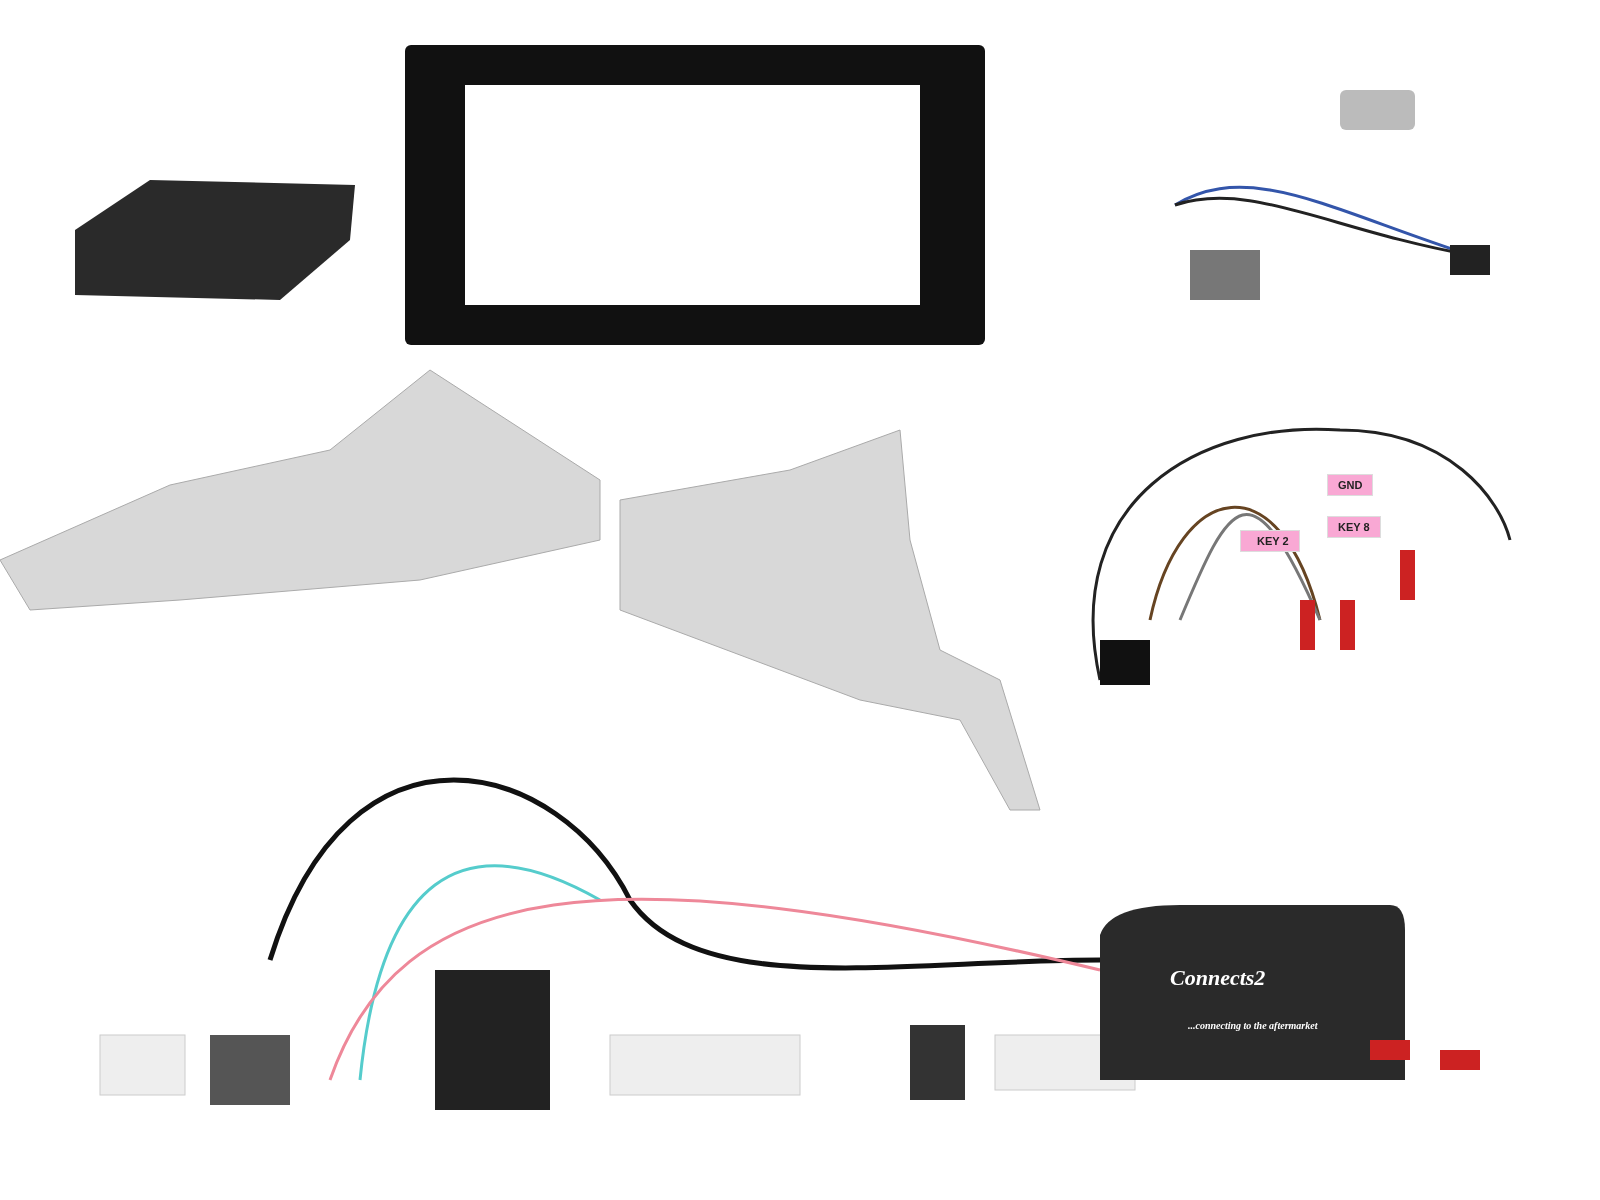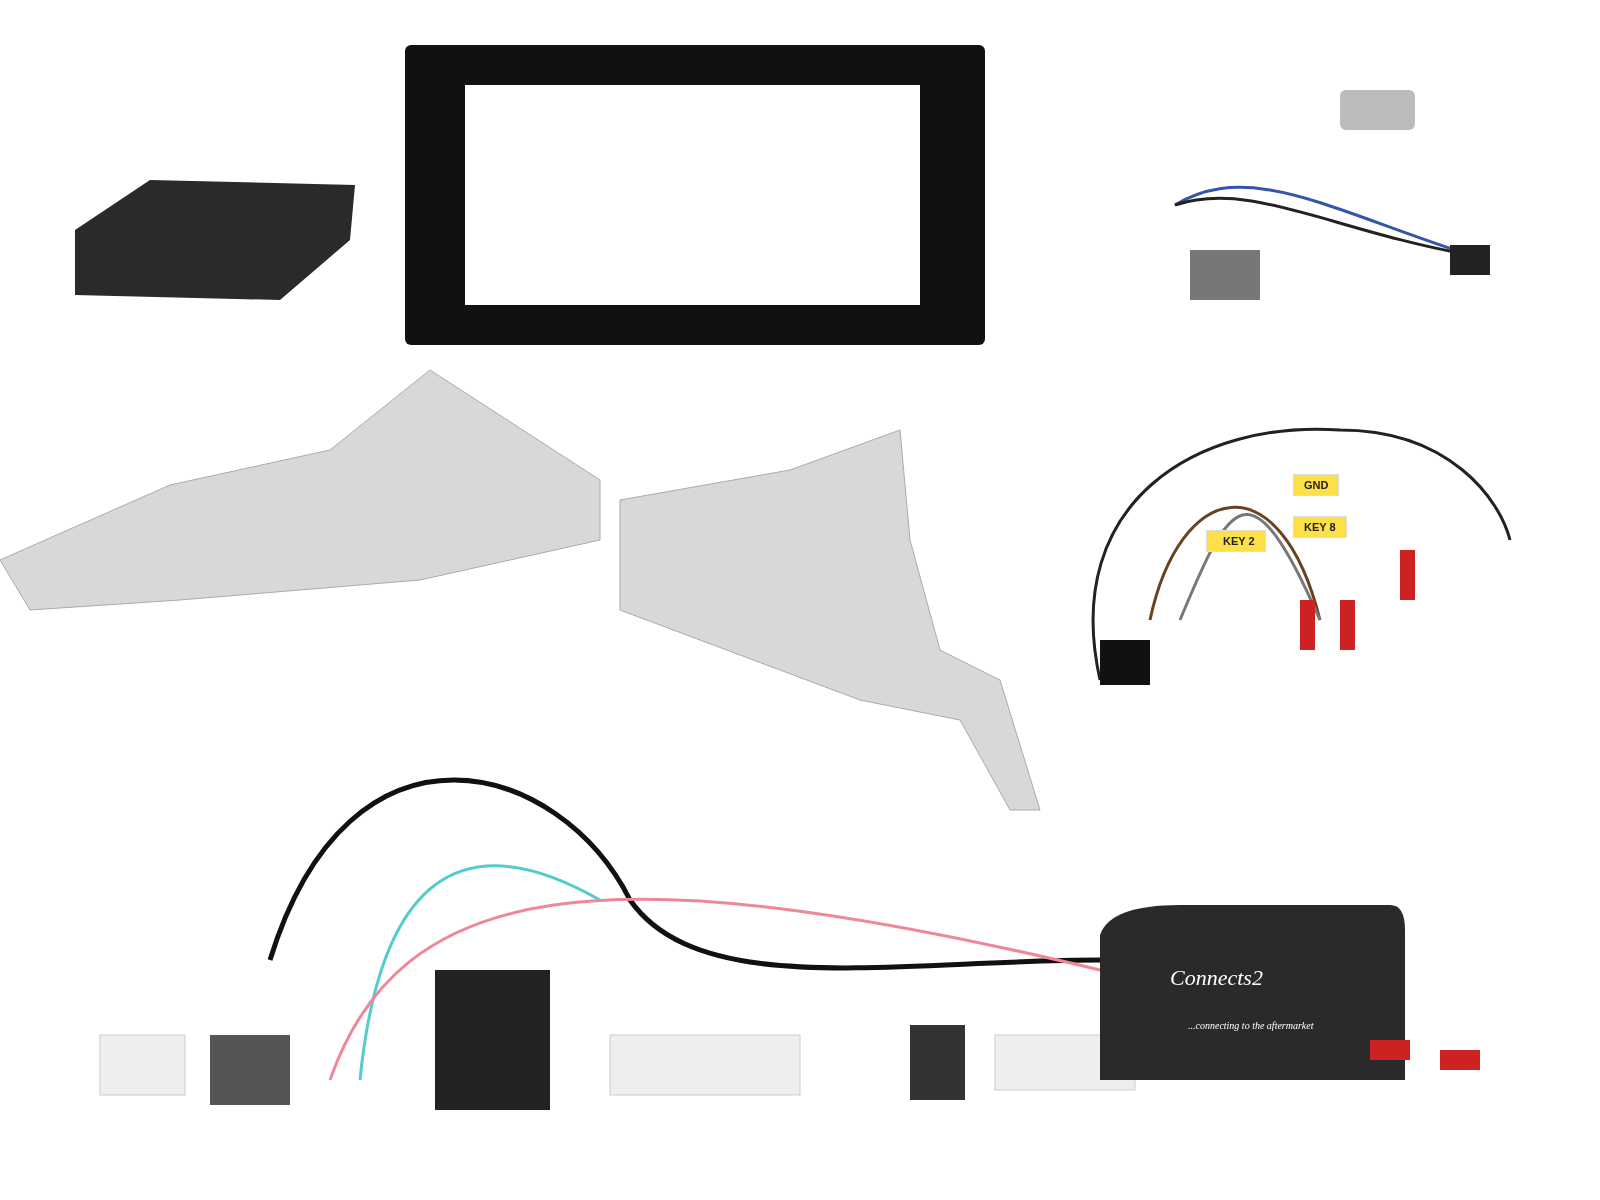--- a/index.html
+++ b/index.html
@@ -1,19 +1,19 @@
 <!DOCTYPE html>
 <html><head>
 <meta charset="utf-8">
 <style>
   html,body{margin:0;padding:0;background:#fff;}
   body{width:1600px;height:1200px;position:relative;overflow:hidden;font-family:"Liberation Sans",sans-serif;}
   .abs{position:absolute;}
-  .label{background:#fde047;border:1px solid #ddd;font-size:11px;font-weight:bold;padding:4px 10px;color:#222;}
-  .brand{color:#fff;font-family:"Liberation Serif",serif;font-style:italic;}
+  .label{background:#f9a8d4;border:1px solid #ddd;font-size:11px;font-weight:bold;padding:4px 10px;color:#222;margin-left:34px;}
+  .brand{color:#fff;font-family:"Liberation Serif",serif;font-style:italic;font-weight:bold;}
 </style>
 </head>
 <body>
 
 <svg class="abs" style="left:0;top:0" width="1600" height="1200">
 
   <rect x="405" y="45" width="580" height="300" rx="6" fill="#111"></rect>
   <rect x="465" y="85" width="455" height="220" fill="#fff"></rect>
 
   <g fill="#2a2a2a">

